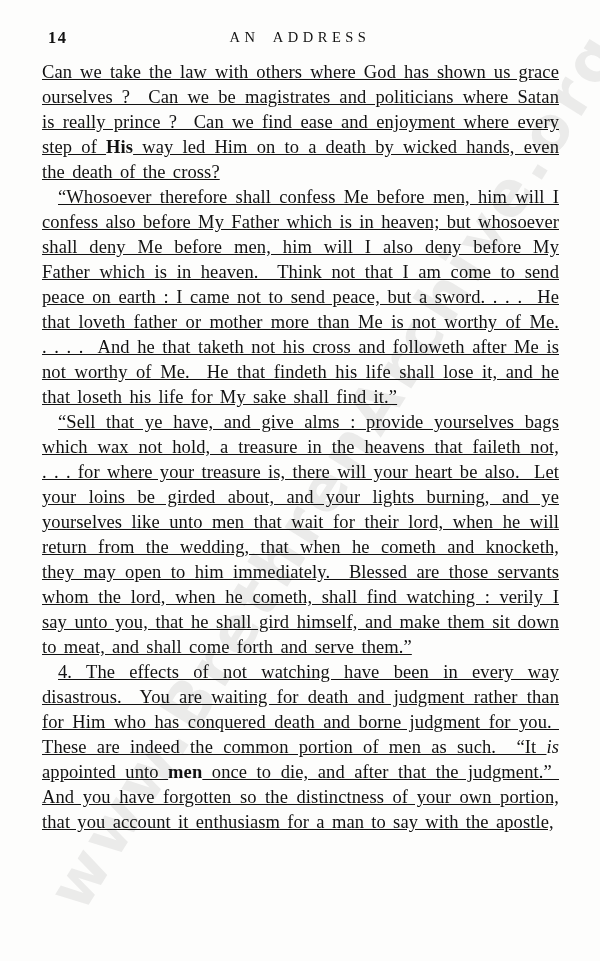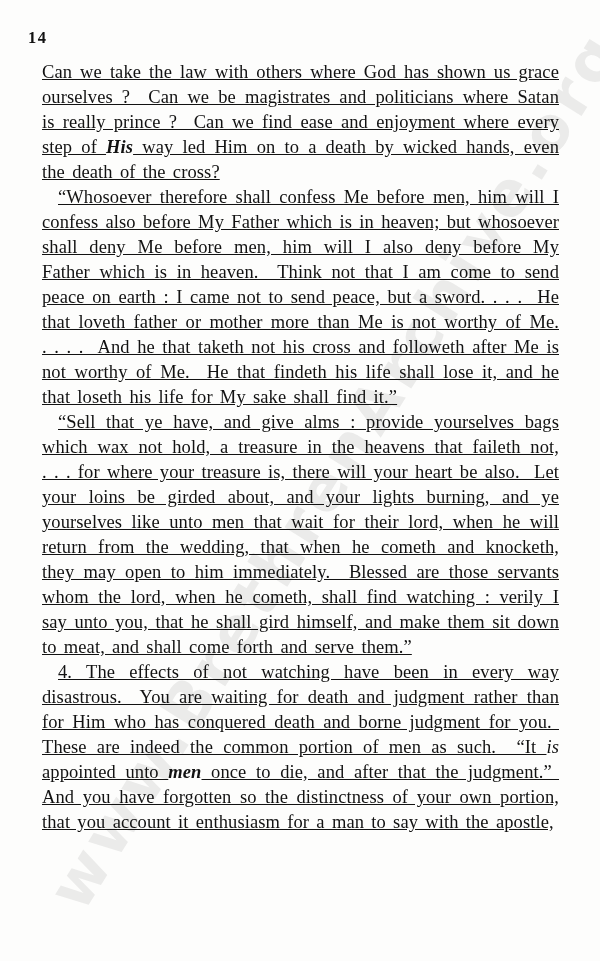--- a/index.html
+++ b/index.html
@@ -21,21 +21,21 @@
     font-weight: bold;
     font-size: 62px;
     letter-spacing: 5px;
     color: rgba(150, 150, 150, 0.17);
     white-space: nowrap;
     user-select: none;
     pointer-events: none;
   }
   .folio {
     position: absolute;
-    left: 28px;
+    left: 48px;
     top: 28px;
     font-size: 16.5px;
     letter-spacing: 1.5px;
     font-weight: bold;
   }
   .running-head {
     position: absolute;
     top: 29px;
     left: 0;
     right: 0;
@@ -52,27 +52,28 @@
     text-align: justify;
     font-size: 18.5px;
     line-height: 25px;
     word-spacing: 2.5px;
     letter-spacing: 0.1px;
   }
   .body-text p.para { margin: 0; padding: 0; }
   .body-text p.para.indent { text-indent: 16px; }
   .seg-normal { font-style: normal; text-decoration: underline; }
   .seg-italic { font-style: italic; margin-top: 32px; }
-  .seg-bold-italic { font-style: italic; font-weight: bold; }
+  .seg-bold-italic { font-weight: bold; }
 </style>
 </head>
 <body>
 
 <div class="page">
   <div class="watermark">www.BrethrenArchive.org</div>
   <div class="folio">14</div>
+  <div class="running-head">AN ADDRESS</div>
   <div class="body-text">
       <p class="para"><span class="seg-normal">Can we take the law with others where God has shown us grace ourselves ?&nbsp; Can we be magistrates and politicians where Satan is really prince ?&nbsp; Can we find ease and enjoyment where every step of </span><span class="seg-bold-italic">His</span><span class="seg-normal"> way led Him on to a death by wicked hands, even the death of the cross?</span></p>
       <p class="para indent"><span class="seg-normal">“Whosoever therefore shall confess Me before men, him will I confess also before My Father which is in heaven; but whosoever shall deny Me before men, him will I also deny before My Father which is in heaven.&nbsp; Think not that I am come to send peace on earth : I came not to send peace, but a sword.&nbsp;.&nbsp;.&nbsp;.&nbsp; He that loveth father or mother more than Me is not worthy of Me. .&nbsp;.&nbsp;.&nbsp;.&nbsp; And he that taketh not his cross and followeth after Me is not worthy of Me.&nbsp; He that findeth his life shall lose it, and he that loseth his life for My sake shall find it.”</span></p>
       <p class="para indent"><span class="seg-normal">“Sell that ye have, and give alms : provide yourselves bags which wax not hold, a treasure in the heavens that faileth not, .&nbsp;.&nbsp;. for where your treasure is, there will your heart be also.&nbsp; Let your loins be girded about, and your lights burning, and ye yourselves like unto men that wait for their lord, when he will return from the wedding, that when he cometh and knocketh, they may open to him immediately.&nbsp; Blessed are those servants whom the lord, when he cometh, shall find watching : verily I say unto you, that he shall gird himself, and make them sit down to meat, and shall come forth and serve them.”</span></p>
       <p class="para indent"><span class="seg-normal">4. The effects of not watching have been in every way disastrous.&nbsp; You are waiting for death and judgment rather than for Him who has conquered death and borne judgment for you.&nbsp; These are indeed the common portion of men as such.&nbsp; “It </span><span class="seg-italic">is</span><span class="seg-normal"> appointed unto </span><span class="seg-bold-italic">men</span><span class="seg-normal"> once to die, and after that the judgment.”&nbsp; And you have forgotten so the distinctness of your own portion, that you account it enthusiasm for a man to say with the apostle,</span></p>
     </div>
 </div>
 
 </body></html>

